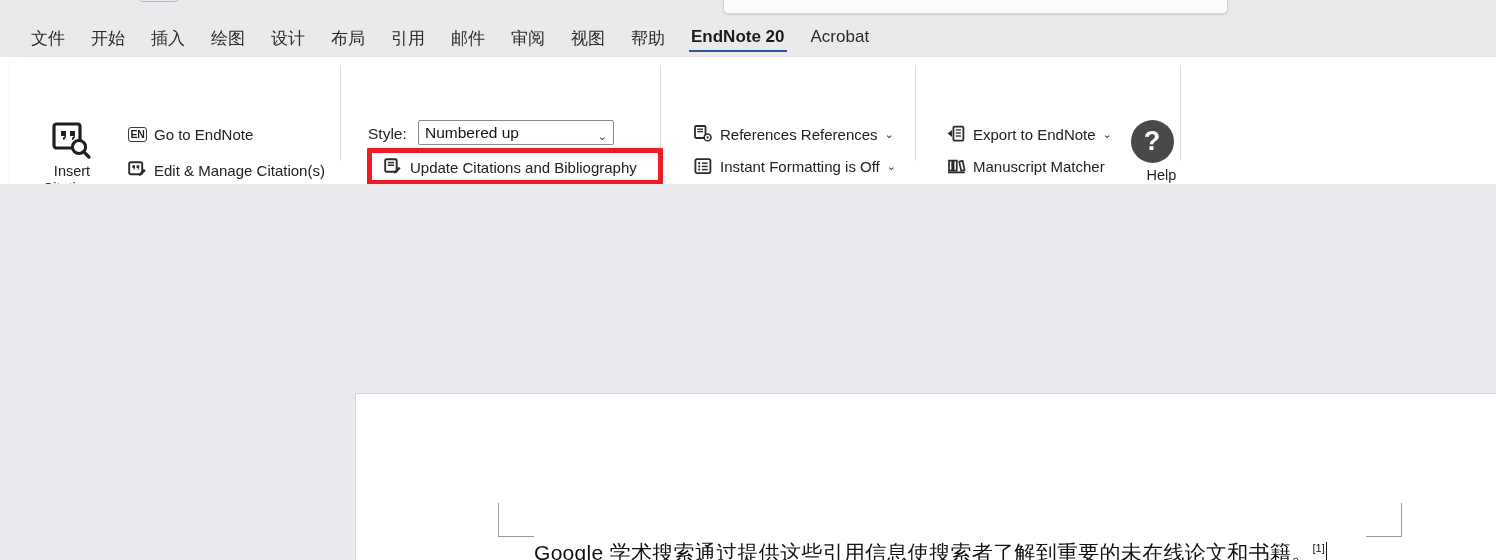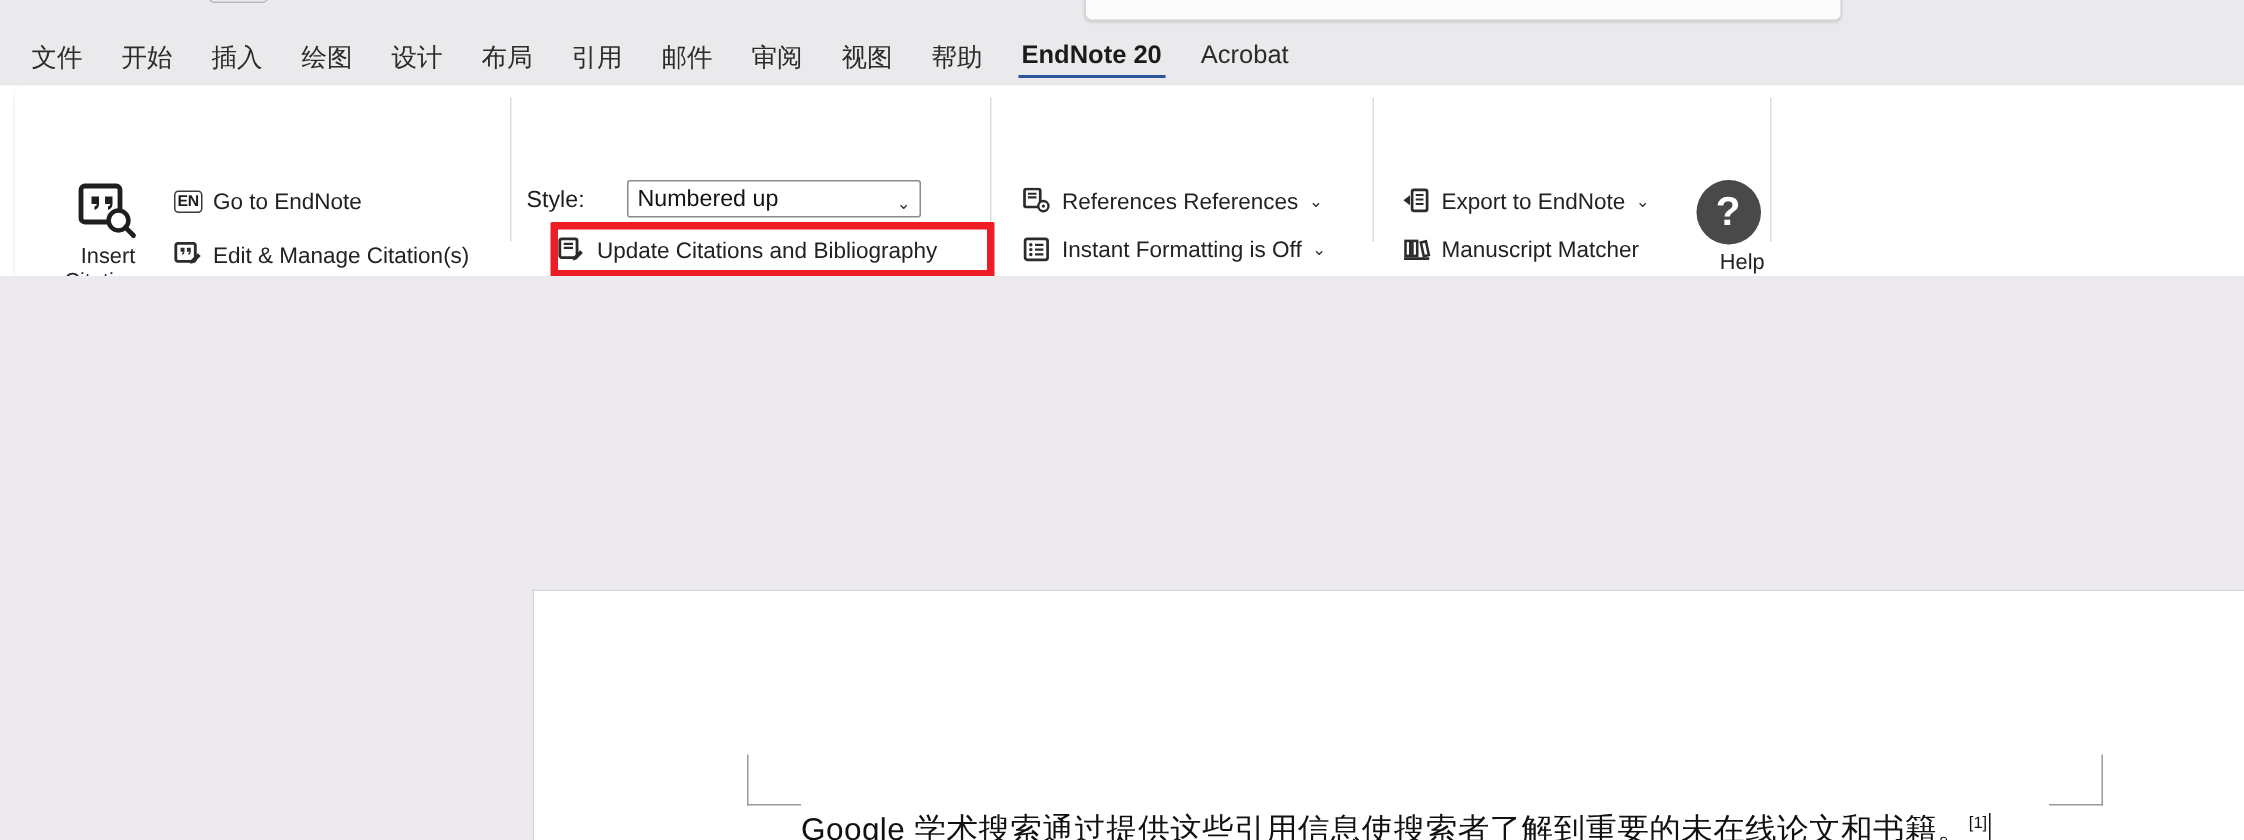--- a/index.html
+++ b/index.html
@@ -45,21 +45,21 @@
   }
 
   
   .tabbar {
     position: absolute;
     left: 0; top: 20px;
     width: 1496px; height: 37px;
     background: #eaeaed;
     display: flex;
     align-items: flex-start;
-    padding-left: 8px;
+    padding-left: 18px;
   }
   .tab {
     position: relative;
     font-size: 17px;
     color: #2b2b2b;
     padding: 7px 13px 0 13px;
     height: 37px;
     white-space: nowrap;
     cursor: default;
   }
@@ -128,20 +128,21 @@
   .rowbtn {
     position: absolute;
     display: flex;
     align-items: center;
     gap: 7px;
     height: 26px;
     font-size: 15px;
     color: #222;
     white-space: nowrap;
     cursor: default;
+    margin-left: 12px;
   }
   .rowbtn .ic {
     width: 19px; height: 19px;
     display: inline-flex;
     align-items: center;
     justify-content: center;
     flex: 0 0 19px;
   }
   .rowbtn .tx { line-height: 19px; }
 
@@ -154,21 +155,21 @@
     color: #1d1d1d;
     display: inline-flex;
     align-items: center;
     justify-content: center;
     letter-spacing: -0.2px;
   }
 
   
   .style-label {
     position: absolute;
-    left: 341px; top: 68px;
+    left: 358px; top: 68px;
     font-size: 15.5px;
     color: #1d1d1d;
   }
   .style-select {
     position: absolute;
     left: 408px; top: 63px;
     width: 196px; height: 25px;
     background: #ffffff;
     border: 1px solid #8a8a8a;
     border-radius: 2px;

